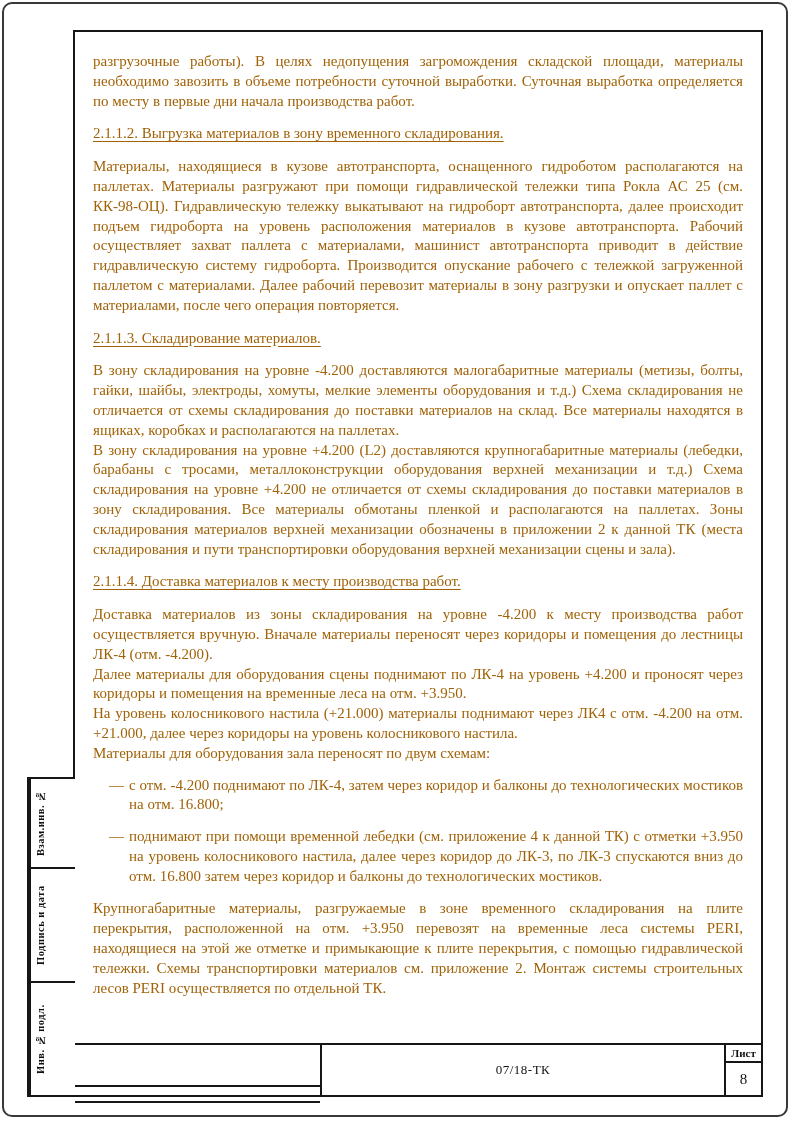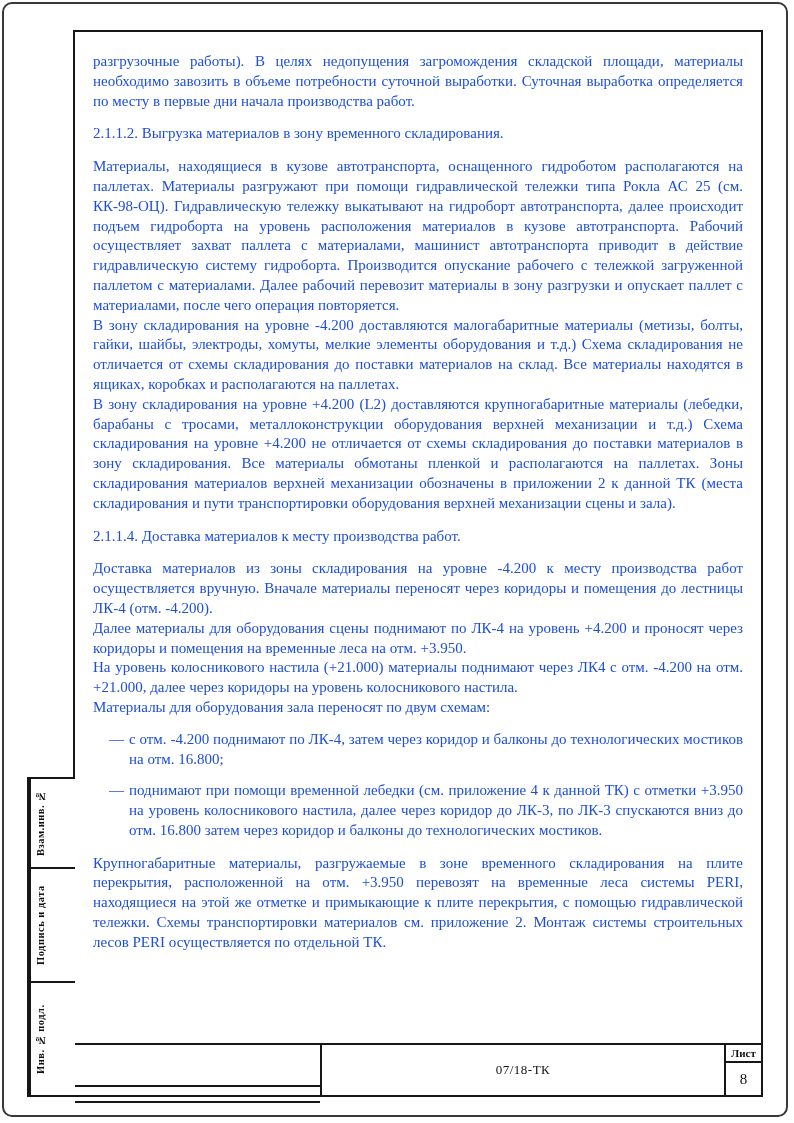--- a/index.html
+++ b/index.html
@@ -12,26 +12,26 @@
     border:2px solid #383838; border-radius:10px; box-sizing:border-box;
     pointer-events:none; z-index:5;
   }
   .frame {
     position:absolute; left:73px; top:30px; width:690px; height:1067px;
     border:2px solid #161616; box-sizing:border-box; background:#fff;
   }
   
   .textarea {
     position:absolute; left:93px; top:52px; width:650px; z-index:1;
-    color:#1d4ed8; font-size:15px; line-height:19.8px;
+    color:#a16207; font-size:15px; line-height:19.8px;
   }
   .textarea p { margin:0; text-align:justify; }
   .heading {
     margin:13px 0 13px 0 !important; text-align:left !important;
-    text-underline-offset:3px;
+    text-decoration:underline; text-underline-offset:3px;
   }
   .bullet { position:relative; padding-left:36px; }
   .bullet .dash { position:absolute; left:16px; top:0; }
   .bullet .btext { display:block; text-align:justify;margin-top:12px; }
   .para-after-gap { margin-top:13px !important;font-family:Liberation Serif, serif; }
   
   .sidebar { position:absolute; left:27px; top:777px; width:46px; z-index:2; }
   .sb-cell {
     box-sizing:border-box; width:48px; display:flex;
     border:2px solid #161616; border-right:none; background:#fff; margin-top:-2px;
@@ -84,20 +84,21 @@
 <body>
 
 <div class="page">
   <div class="outer-border"></div>
   <div class="frame"></div>
 
   <div class="textarea">
     <p>разгрузочные работы). В целях недопущения загромождения складской площади, материалы необходимо завозить в объеме потребности суточной выработки. Суточная выработка определяется по месту в первые дни начала производства работ.</p>
     <p class="heading">2.1.1.2. Выгрузка материалов в зону временного складирования.</p>
     <p>Материалы, находящиеся в кузове автотранспорта, оснащенного гидроботом располагаются на паллетах. Материалы разгружают при помощи гидравлической тележки типа Рокла АС 25 (см. КК-98-ОЦ). Гидравлическую тележку выкатывают на гидроборт автотранспорта, далее происходит подъем гидроборта на уровень расположения материалов в кузове автотранспорта. Рабочий осуществляет захват паллета с материалами, машинист автотранспорта приводит в действие гидравлическую систему гидроборта. Производится опускание рабочего с тележкой загруженной паллетом с материалами. Далее рабочий перевозит материалы в зону разгрузки и опускает паллет с материалами, после чего операция повторяется.</p>
+    <p class="heading">2.1.1.3. Складирование материалов.</p>
     <p>В зону складирования на уровне -4.200 доставляются малогабаритные материалы (метизы, болты, гайки, шайбы, электроды, хомуты, мелкие элементы оборудования и т.д.) Схема складирования не отличается от схемы складирования до поставки материалов на склад. Все материалы находятся в ящиках, коробках и располагаются на паллетах.</p>
     <p>В зону складирования на уровне +4.200 (L2) доставляются крупногабаритные материалы (лебедки, барабаны с тросами, металлоконструкции оборудования верхней механизации и т.д.) Схема складирования на уровне +4.200 не отличается от схемы складирования до поставки материалов в зону складирования. Все материалы обмотаны пленкой и располагаются на паллетах. Зоны складирования материалов верхней механизации обозначены в приложении 2 к данной ТК (места складирования и пути транспортировки оборудования верхней механизации сцены и зала).</p>
     <p class="heading">2.1.1.4. Доставка материалов к месту производства работ.</p>
     <p>Доставка материалов из зоны складирования на уровне -4.200 к месту производства работ осуществляется вручную. Вначале материалы переносят через коридоры и помещения до лестницы ЛК-4 (отм. -4.200).</p>
     <p>Далее материалы для оборудования сцены поднимают по ЛК-4 на уровень +4.200 и проносят через коридоры и помещения на временные леса на отм. +3.950.</p>
     <p>На уровень колосникового настила (+21.000) материалы поднимают через ЛК4 с отм. -4.200 на отм. +21.000, далее через коридоры на уровень колосникового настила.</p>
     <p>Материалы для оборудования зала переносят по двум схемам:</p>
     <div class="bullet">
       <span class="dash">—</span>
       <span class="btext">с отм. -4.200 поднимают по ЛК-4, затем через коридор и балконы до технологических мостиков на отм. 16.800;</span>

